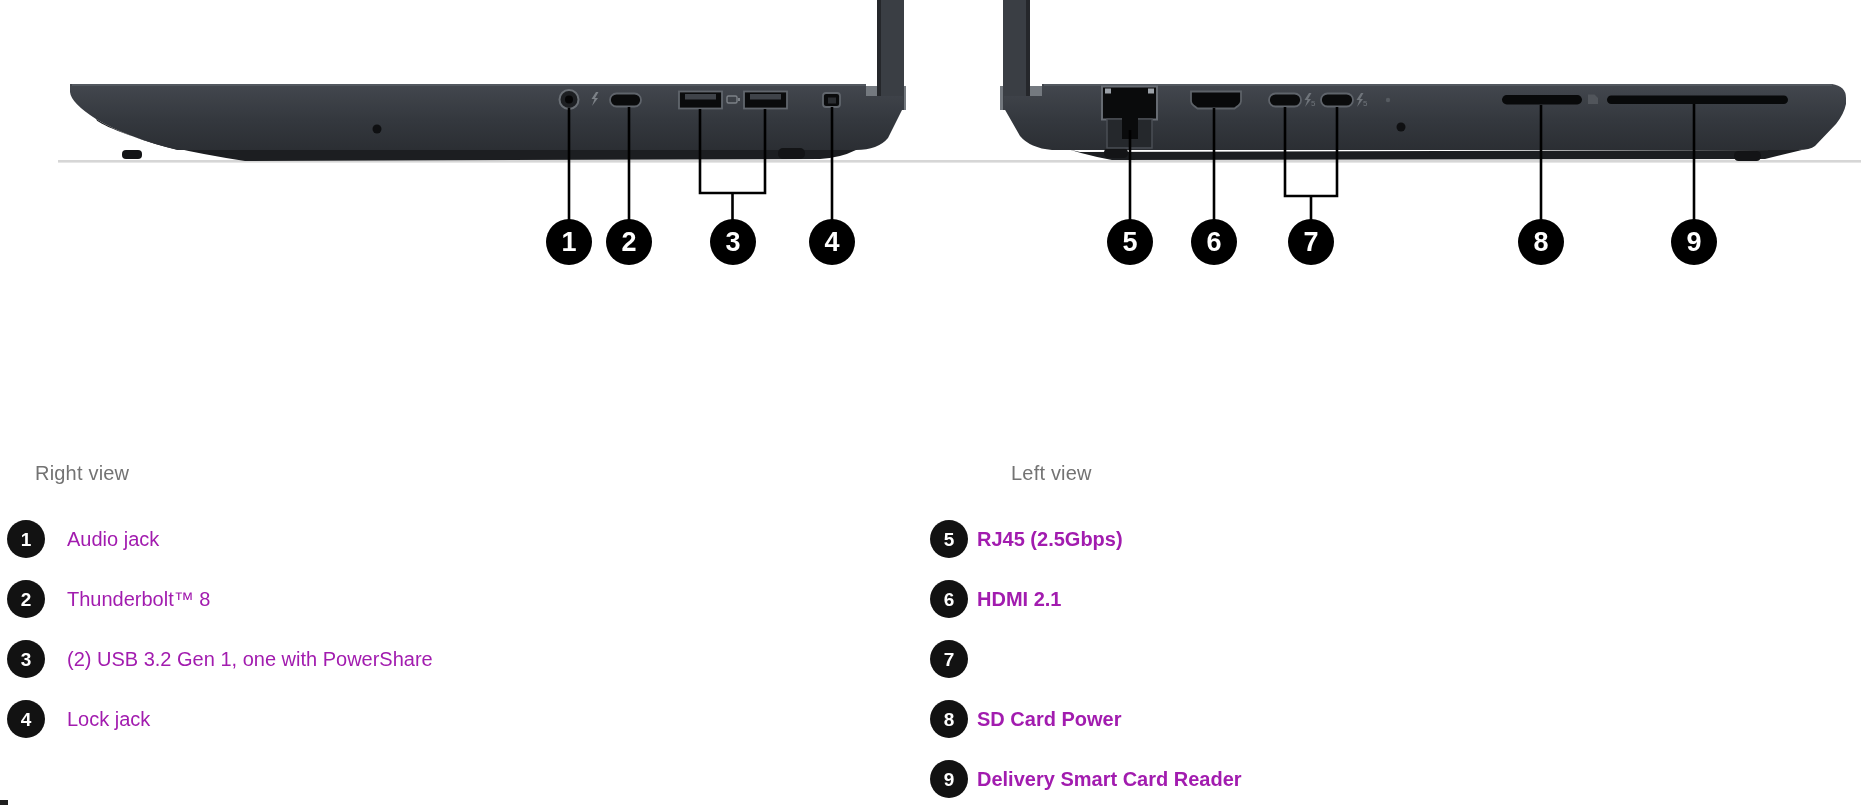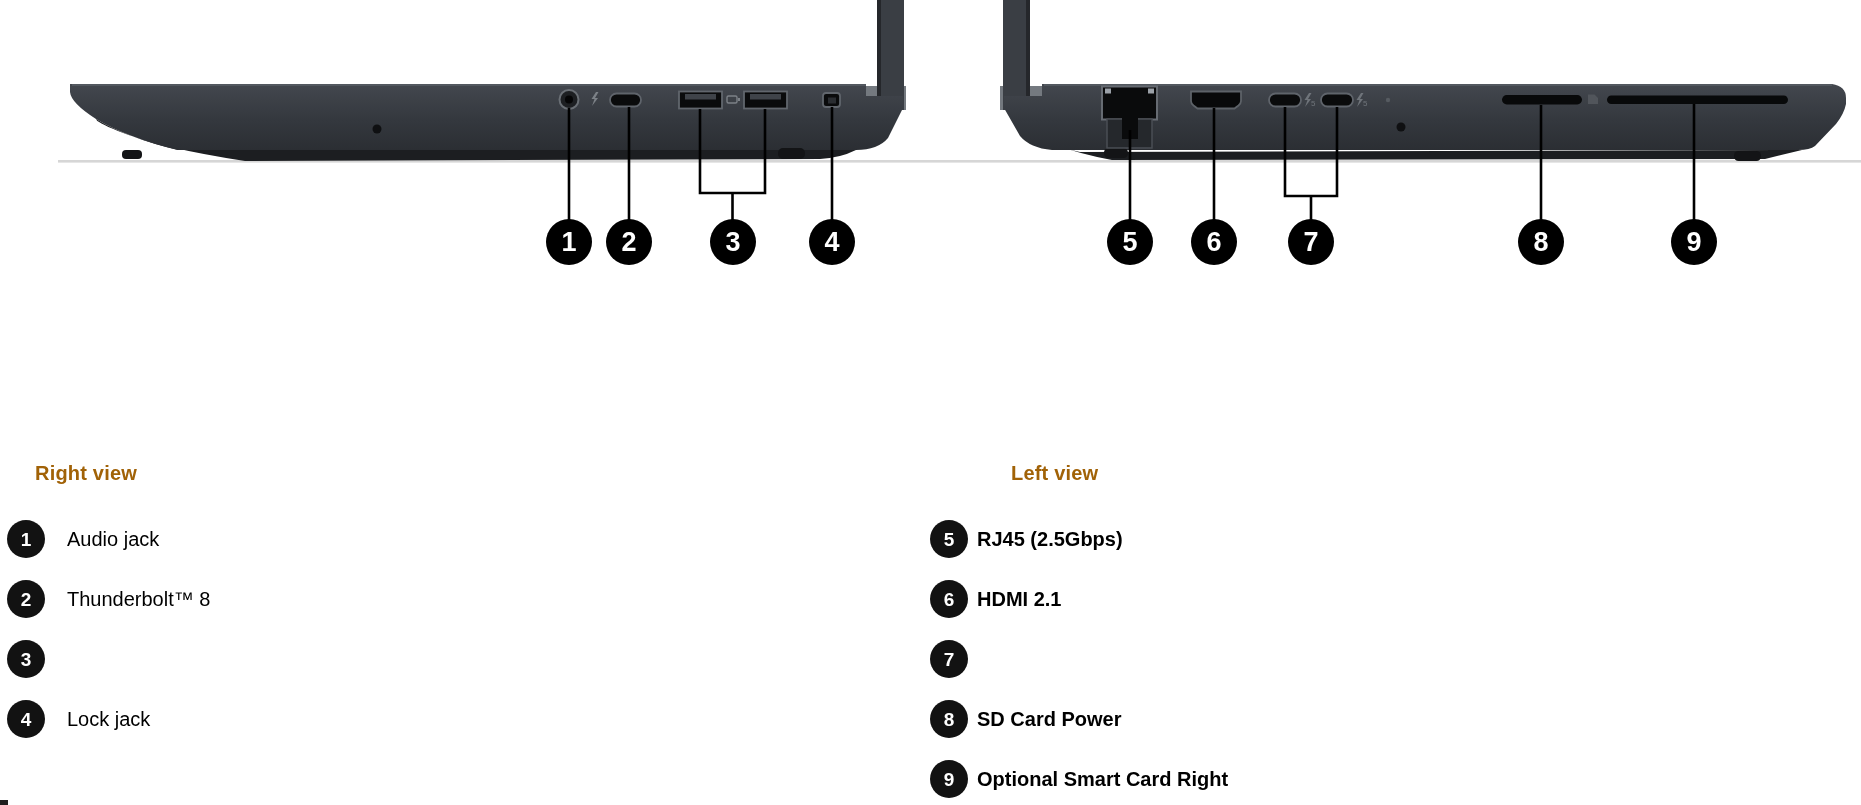--- a/index.html
+++ b/index.html
@@ -16,32 +16,32 @@
   .callout{
     position:absolute;top:219px;width:46px;height:46px;
     background:#000000;border-radius:50%;
     display:flex;align-items:center;justify-content:center;
     color:#ffffff;font-size:27px;font-weight:bold;line-height:1;
   }
 
   
   .view-heading{
     position:absolute;top:462px;
-    font-size:20px;font-weight:bold;color:#a16207;letter-spacing:.2px;
+    font-size:20px;font-weight:normal;color:#737373;letter-spacing:.2px;
   }
   .legend-row{
     position:absolute;height:40px;
     display:flex;align-items:center;
   }
   .badge{
     width:38px;height:38px;border-radius:50%;background:#121212;
     display:flex;align-items:center;justify-content:center;
     color:#ffffff;font-size:19px;font-weight:bold;flex:0 0 38px;line-height:1;
   }
-  .legend-row .label{font-size:20px;color:#000000;white-space:nowrap;}
+  .legend-row .label{font-size:20px;color:#a21caf;white-space:nowrap;}
   .col-a .label{margin-left:22px;}
   .col-b .label{margin-left:9px;font-weight:bold;}
 
   .corner-speck{position:absolute;left:0;top:800px;width:8px;height:5px;background:#1f1f1f;}
 </style>
 </head>
 <body>
 
 <div class="canvas">
 
@@ -180,20 +180,21 @@
   <div class="legend-row col-a" style="left:7px;top:519px">
     <span class="badge">1</span>
     <span class="label">Audio jack</span>
   </div>
   <div class="legend-row col-a" style="left:7px;top:579px">
     <span class="badge">2</span>
     <span class="label">Thunderbolt™ 8</span>
   </div>
   <div class="legend-row col-a" style="left:7px;top:639px">
     <span class="badge">3</span>
+    <span class="label">(2) USB 3.2 Gen 1, one with PowerShare</span>
   </div>
   <div class="legend-row col-a" style="left:7px;top:699px">
     <span class="badge">4</span>
     <span class="label">Lock jack</span>
   </div>
 
   <div class="view-heading" style="left:1011px">Left view</div>
 
   <div class="legend-row col-b" style="left:930px;top:519px">
     <span class="badge">5</span>
@@ -205,17 +206,17 @@
   </div>
   <div class="legend-row col-b" style="left:930px;top:639px">
     <span class="badge">7</span>
   </div>
   <div class="legend-row col-b" style="left:930px;top:699px">
     <span class="badge">8</span>
     <span class="label">SD Card Power</span>
   </div>
   <div class="legend-row col-b" style="left:930px;top:759px">
     <span class="badge">9</span>
-    <span class="label">Optional Smart Card Right</span>
+    <span class="label">Delivery Smart Card Reader</span>
   </div>
 
   <div class="corner-speck"></div>
 </div>
 
 </body></html>

